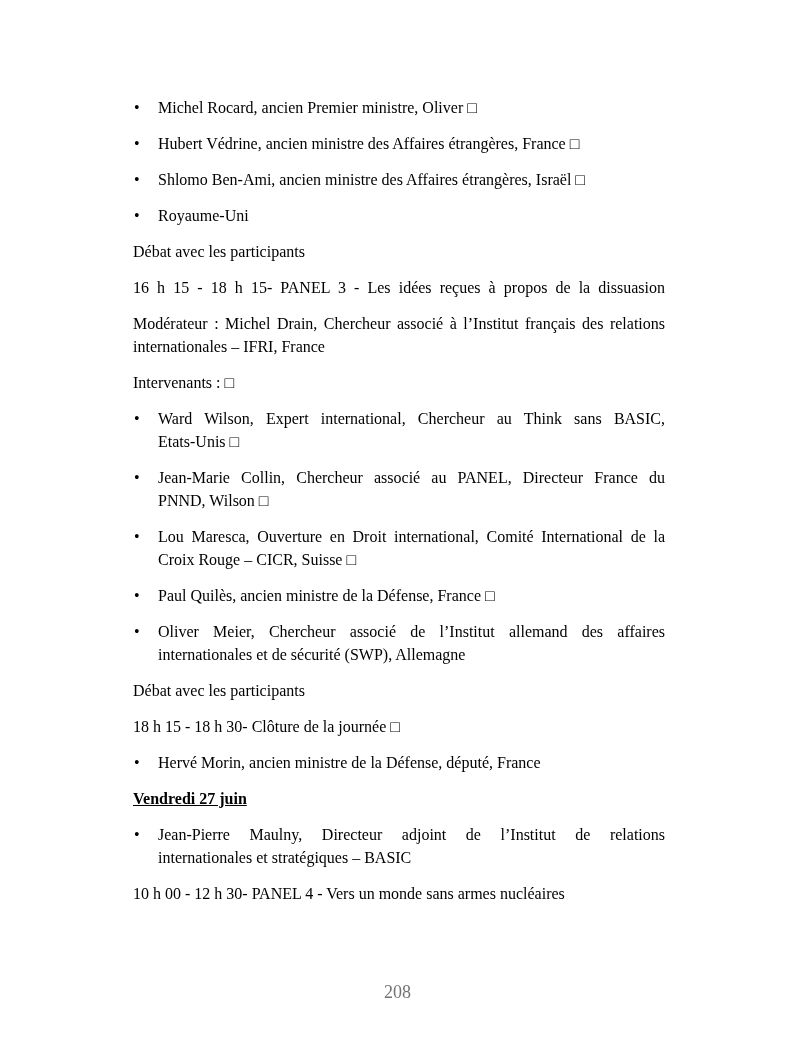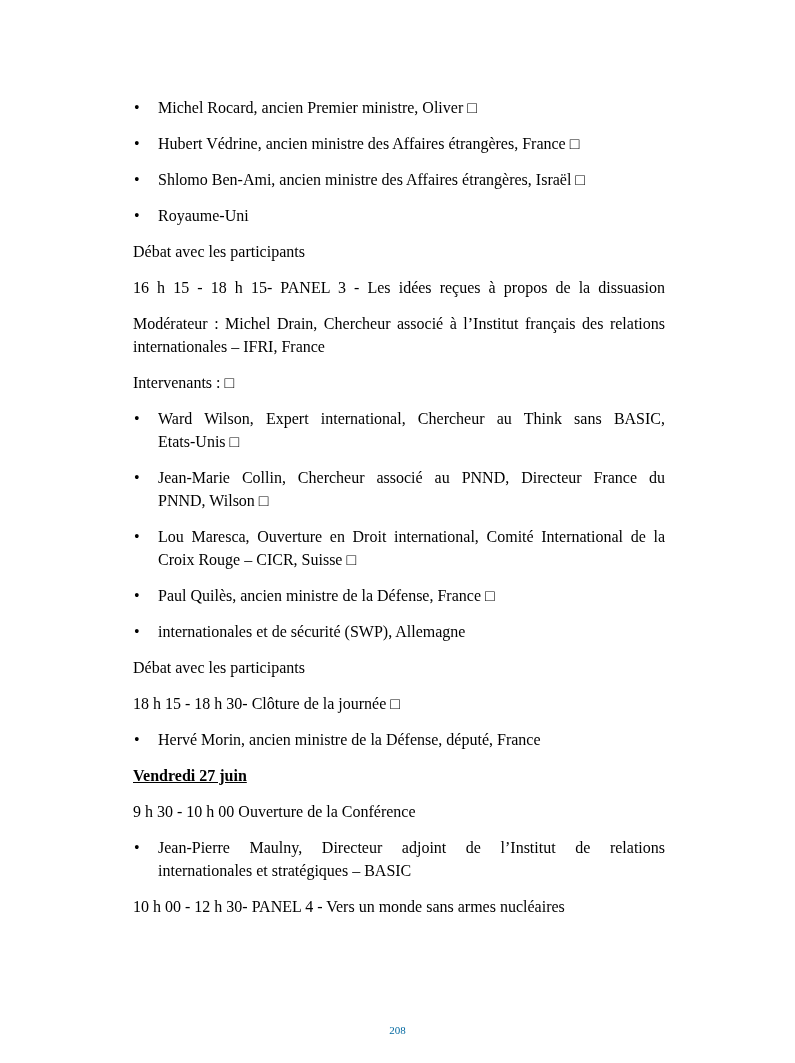--- a/index.html
+++ b/index.html
@@ -17,25 +17,25 @@
   }
   .block { margin: 0 0 13px 0; line-height: 23px; }
   .bullet { position: relative; padding-left: 25px; }
   .dot { position: absolute; left: 1px; top: 0; line-height: 23px; }
   .line { text-align: left; }
   .line.stretch { text-align: justify; text-align-last: justify; }
   .heading-text { font-weight: bold; text-decoration: underline; }
   .page-number {
     position: absolute;
     left: 0; right: 0;
-    top: 1020px;
+    top: 982px;
     text-align: center;
-    font-size: 11px;
+    font-size: 18px;
     line-height: 20px;
-    color: #0369a1;
+    color: #737373;
   }
 </style>
 </head>
 <body>
 
 <div class="page">
 
   <div class="block bullet">
     <span class="dot">•</span>
     <div class="line">Michel Rocard, ancien Premier ministre, Oliver □</div>
@@ -74,60 +74,58 @@
   </div>
 
   <div class="block bullet">
     <span class="dot">•</span>
     <div class="line stretch">Ward Wilson, Expert international, Chercheur au Think sans BASIC,</div>
     <div class="line">Etats-Unis □</div>
   </div>
 
   <div class="block bullet">
     <span class="dot">•</span>
-    <div class="line stretch">Jean-Marie Collin, Chercheur associé au PNND, Directeur France du</div>
+    <div class="line stretch">Jean-Marie Collin, Chercheur associé au PANEL, Directeur France du</div>
     <div class="line">PNND, Wilson □</div>
   </div>
 
   <div class="block bullet">
     <span class="dot">•</span>
     <div class="line stretch">Lou Maresca, Ouverture en Droit international, Comité International de la</div>
     <div class="line">Croix Rouge – CICR, Suisse □</div>
   </div>
 
   <div class="block bullet">
     <span class="dot">•</span>
     <div class="line">Paul Quilès, ancien ministre de la Défense, France □</div>
   </div>
 
   <div class="block bullet">
     <span class="dot">•</span>
+    <div class="line stretch">Oliver Meier, Chercheur associé de l’Institut allemand des affaires</div>
     <div class="line">internationales et de sécurité (SWP), Allemagne</div>
   </div>
 
   <div class="block para">
     <div class="line">Débat avec les participants</div>
   </div>
 
   <div class="block para">
     <div class="line">18 h 15 - 18 h 30- Clôture de la journée □</div>
   </div>
 
   <div class="block bullet">
     <span class="dot">•</span>
     <div class="line">Hervé Morin, ancien ministre de la Défense, député, France</div>
   </div>
 
   <div class="block para">
     <div class="line"><span class="heading-text">Vendredi 27 juin</span></div>
   </div>
 
-  <div class="block para">
-    <div class="line">9 h 30 - 10 h 00 Ouverture de la Conférence</div>
-  </div>
 
   <div class="block bullet">
     <span class="dot">•</span>
     <div class="line stretch">Jean-Pierre Maulny, Directeur adjoint de l’Institut de relations</div>
     <div class="line">internationales et stratégiques – BASIC</div>
   </div>
 
   <div class="block para">
     <div class="line">10 h 00 - 12 h 30- PANEL 4 - Vers un monde sans armes nucléaires</div>
   </div>

